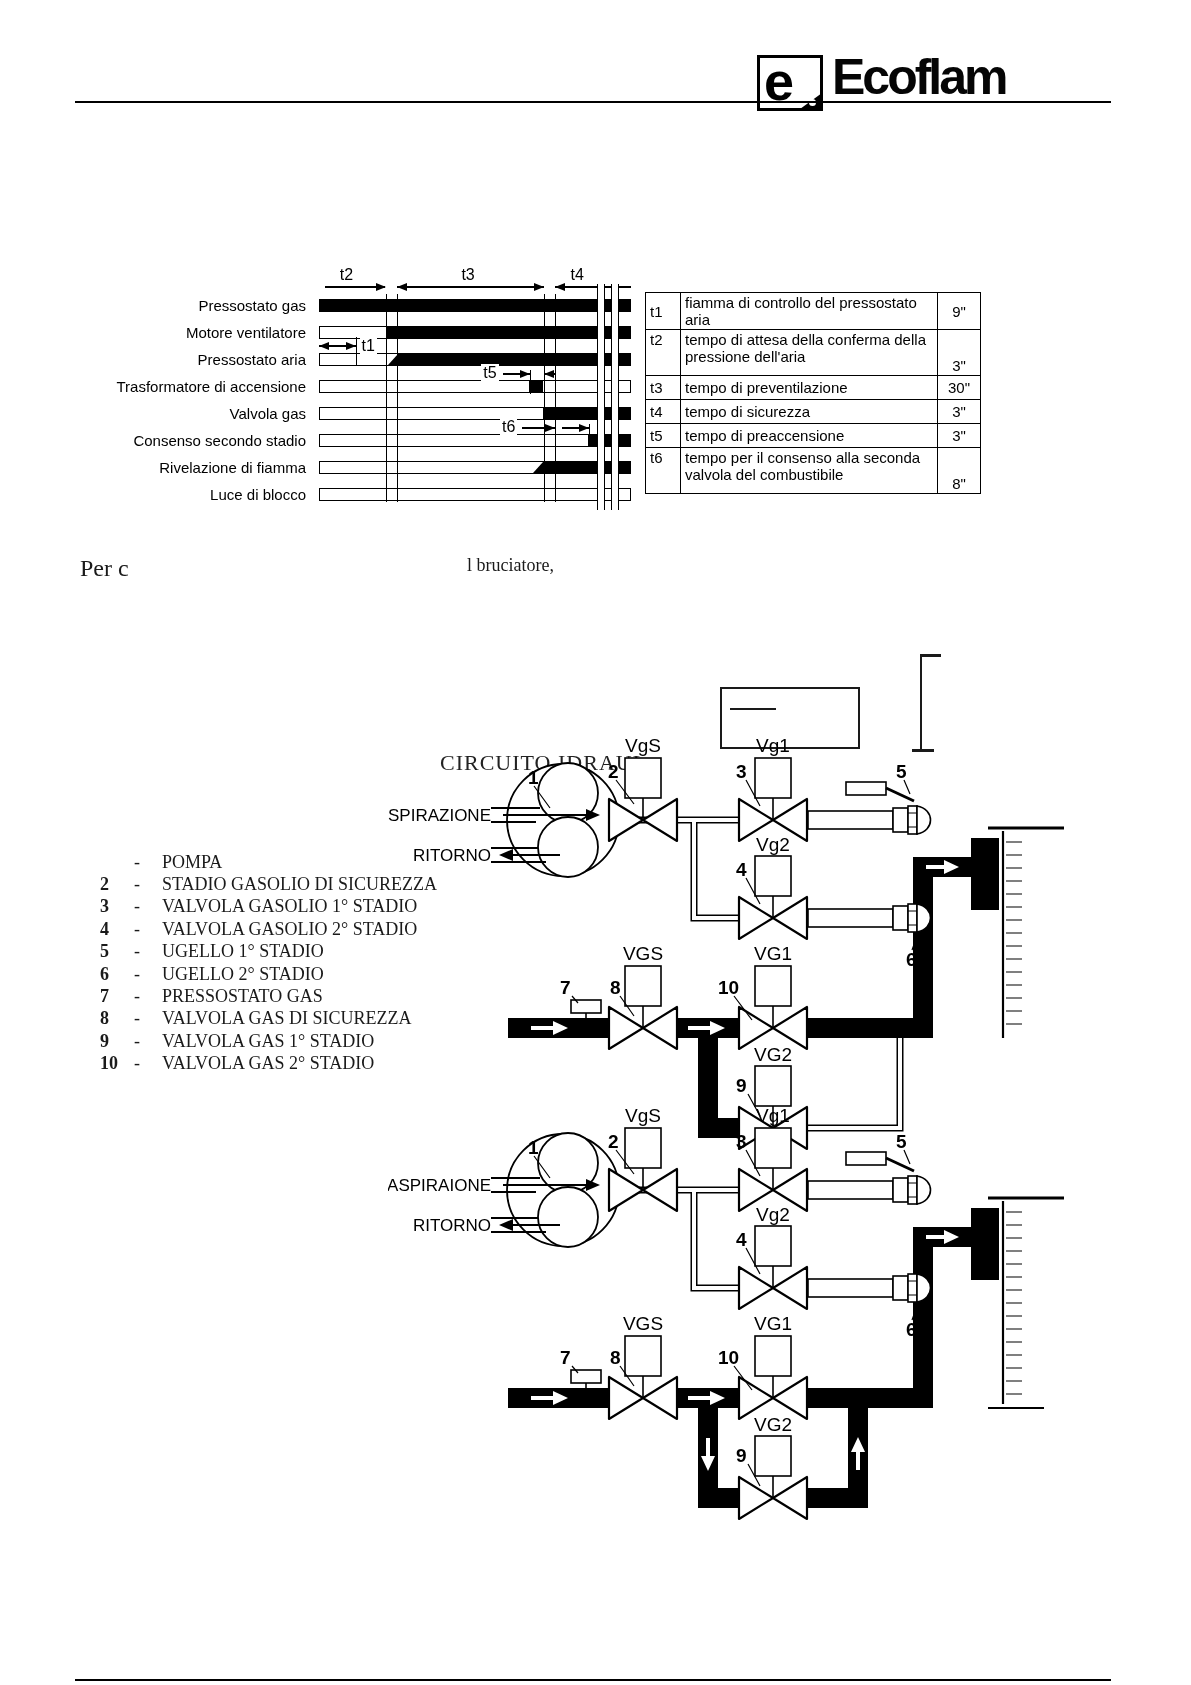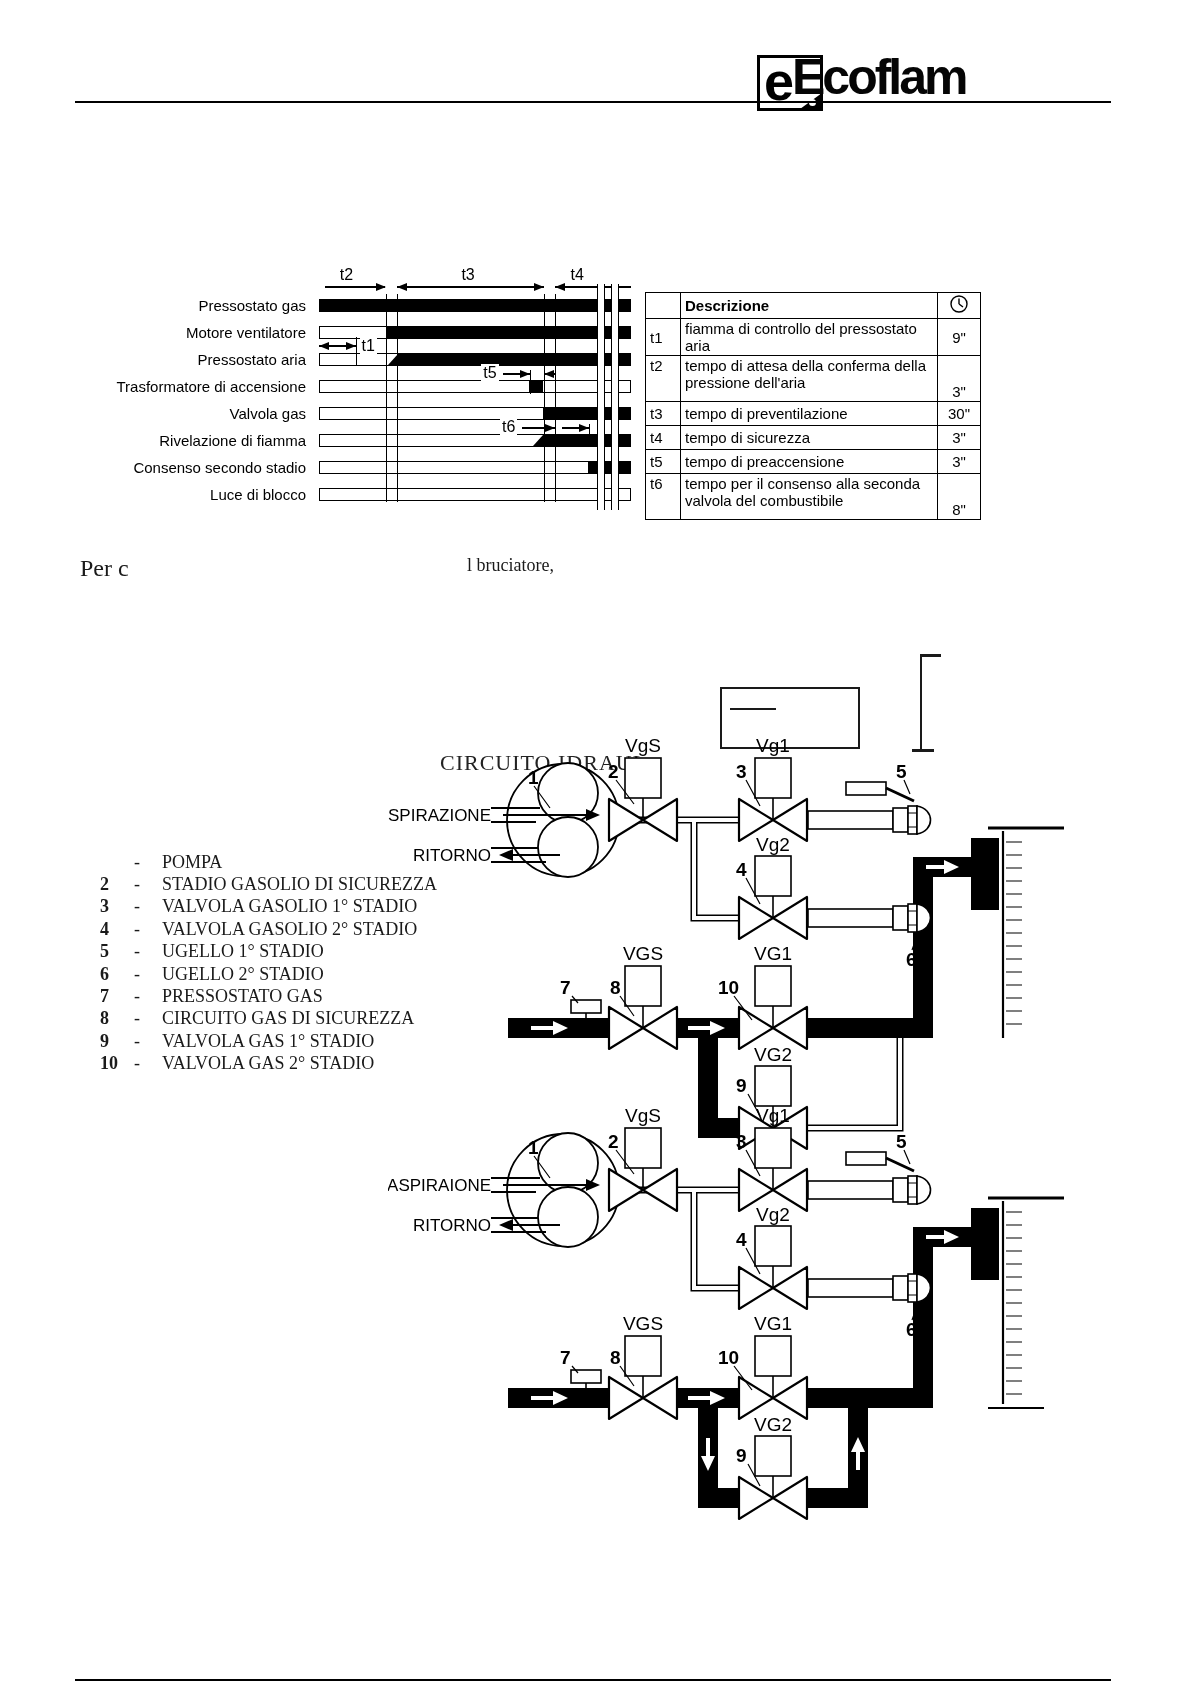--- a/index.html
+++ b/index.html
@@ -5,21 +5,21 @@
   html,body{margin:0;padding:0;background:#888;}
   #page{position:relative;width:1191px;height:1685px;background:#fff;margin:0 auto;
         font-family:"Liberation Sans",sans-serif;color:#000;overflow:hidden;}
   .abs{position:absolute;}
   .rule{position:absolute;background:#000;height:2px;}
   
   #logo-box{position:absolute;left:757px;top:55px;width:60px;height:50px;border:3px solid #000;background:#fff;}
   #logo-e{position:absolute;left:4px;top:-8px;font-size:54px;font-weight:bold;font-family:"Liberation Sans",sans-serif;}
   #logo-flame{position:absolute;right:-2px;bottom:-1px;width:0;height:0;border-bottom:16px solid #000;border-left:22px solid transparent;}
   #logo-drop{position:absolute;right:4px;bottom:2px;width:7px;height:7px;background:#fff;border-radius:0 60% 60% 60%;}
-  #logo-word{position:absolute;left:792px;top:48px;font-size:50px;font-weight:900;letter-spacing:-3px;color:#050505;}
+  #logo-word{position:absolute;left:832px;top:48px;font-size:50px;font-weight:900;letter-spacing:-3px;color:#050505;}
   
   #timing-rows{position:absolute;left:66px;top:282px;width:566px;padding-top:10px;}
   .trow{display:flex;align-items:center;height:27px;}
   .tlabel{width:240px;text-align:right;padding-right:13px;font-size:15px;white-space:nowrap;}
   .tband{position:relative;width:312px;height:13px;border:1px solid #000;background:#fff;box-sizing:border-box;}
   .tbar{position:absolute;top:0;height:100%;background:#000;}
   .tslant{position:absolute;top:0;width:0;height:0;border-bottom:11px solid #000;border-left:10px solid transparent;}
   #timing-overlay{position:absolute;left:319px;top:282px;width:312px;height:240px;pointer-events:none;}
   .guide{position:absolute;width:1px;background:#000;}
   .stem{position:absolute;height:1.5px;background:#000;}
@@ -97,30 +97,30 @@
           <div class="tbar" style="left: 67.5%; width: 4.5%;"></div>
         </div>
       </div>
       <div class="trow">
         <div class="tlabel">Valvola gas</div>
         <div class="tband">
           <div class="tbar" style="left: 72%; width: 28%;"></div>
         </div>
       </div>
       <div class="trow">
+        <div class="tlabel">Consenso secondo stadio</div>
+        <div class="tband">
+          <div class="tbar" style="left: 86.5%; width: 13.5%;"></div>
+        </div>
+      </div>
+      <div class="trow">
         <div class="tlabel">Rivelazione di fiamma</div>
         <div class="tband">
           <div class="tslant" style="left: calc(72% - 10px);"></div>
           <div class="tbar" style="left: 72%; width: 28%;"></div>
-        </div>
-      </div>
-      <div class="trow">
-        <div class="tlabel">Consenso secondo stadio</div>
-        <div class="tband">
-          <div class="tbar" style="left: 86.5%; width: 13.5%;"></div>
         </div>
       </div>
       <div class="trow">
         <div class="tlabel">Luce di blocco</div>
         <div class="tband"></div>
       </div>
     </div>
 
   <div id="timing-overlay">
     <div class="guide" style="left:21.5%;top:12px;height:208px;"></div>
@@ -160,30 +160,20 @@
     <div class="ah-r" style="left:calc(75.5% - 10px);top:142px;"></div>
     <div class="stem" style="left:78%;top:145px;width:8.5%;"></div>
     <div class="ah-r" style="left:calc(86.5% - 10px);top:142px;"></div>
 
     <div class="break" style="left:89%;top:2px;height:226px;"></div>
     <div class="break" style="left:93.5%;top:2px;height:226px;"></div>
   </div>
 
   <table id="ttable">
     <tbody>
-        <tr>
-      <td class="c-id"></td>
-      <td class="c-desc hdr">Descrizione</td>
-      <td class="c-time">
-        <svg width="20" height="20" viewBox="0 0 20 20">
-              <circle cx="10" cy="10" r="8" fill="none" stroke="#000" stroke-width="1.4"></circle>
-              <path d="M10,10 L10,4.5 M10,10 L14,13" stroke="#000" stroke-width="1.4" fill="none"></path>
-            </svg>
-      </td>
-    </tr>
     <tr>
       <td class="c-id">t1</td>
       <td class="c-desc">fiamma di controllo del pressostato aria</td>
       <td class="c-time">9"</td>
     </tr>
     <tr class="two">
       <td class="c-id">t2</td>
       <td class="c-desc">
             <div>tempo di attesa della conferma della</div>
             <div>pressione dell'aria</div>
@@ -260,21 +250,21 @@
         <span>UGELLO 2° STADIO</span>
       </div>
     <div class="litem">
         <span class="lnum">7</span>
         <span class="lsep">-</span>
         <span>PRESSOSTATO GAS</span>
       </div>
     <div class="litem">
         <span class="lnum">8</span>
         <span class="lsep">-</span>
-        <span>CIRCUITO GAS DI SICUREZZA</span>
+        <span>VALVOLA GAS DI SICUREZZA</span>
       </div>
     <div class="litem">
         <span class="lnum">9</span>
         <span class="lsep">-</span>
         <span>VALVOLA GAS 1° STADIO</span>
       </div>
     <div class="litem">
         <span class="lnum">10</span>
         <span class="lsep">-</span>
         <span>VALVOLA GAS 2° STADIO</span>

